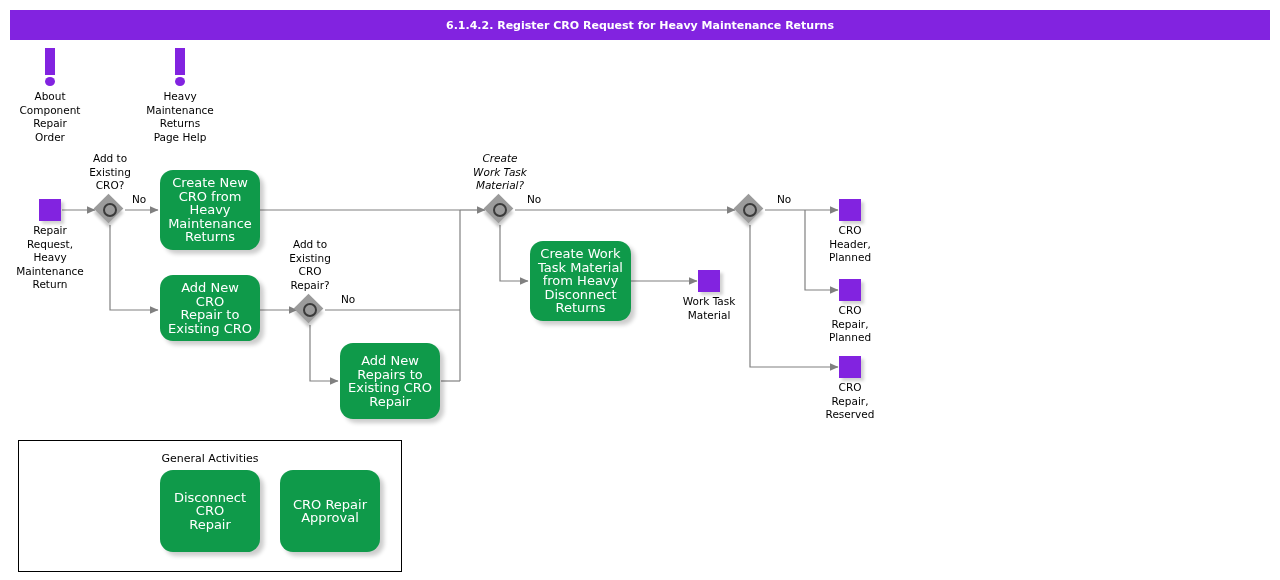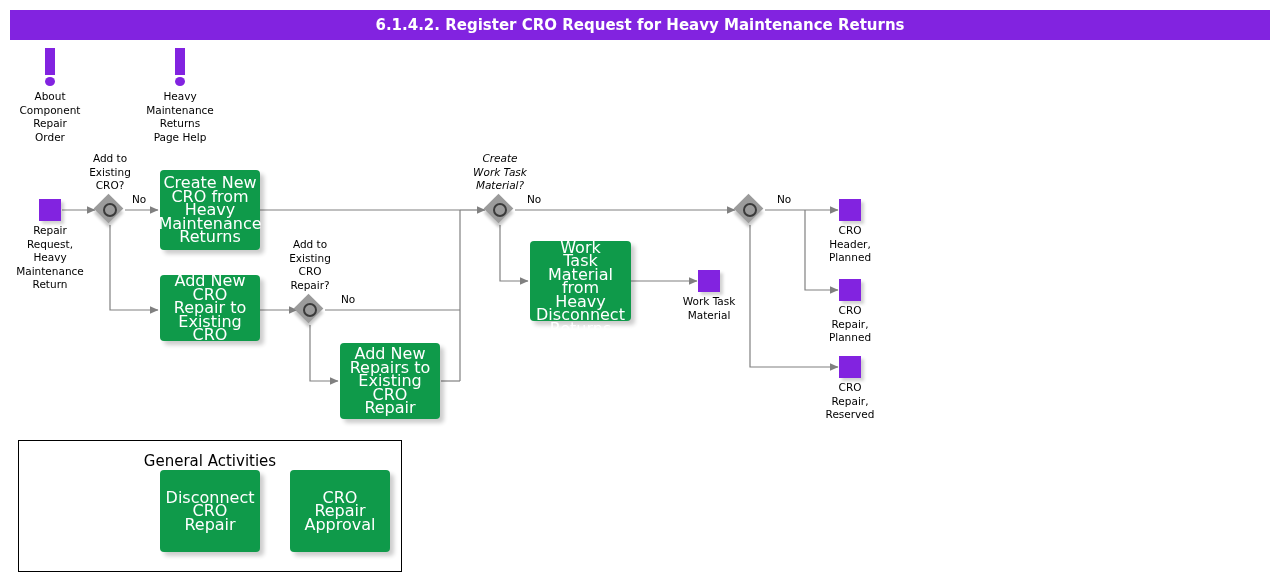--- a/index.html
+++ b/index.html
@@ -24,21 +24,21 @@
 
   
   .title-bar {
     position: absolute;
     left: 10px;
     top: 10px;
     width: 1260px;
     height: 30px;
     background: #8223e0;
     color: #ffffff;
-    font-size: 15px;
+    font-size: 11px;
     font-weight: bold;
     display: flex;
     align-items: center;
     justify-content: center;
     letter-spacing: 0px;
   }
 
   
   #wires {
     position: absolute;
@@ -101,23 +101,23 @@
     font-size: 10.5px;
     color: #000000;
     line-height: 13.5px;
     margin-top: 3px;
   }
 
   
   .task {
     position: absolute;
     background: #0f9a4a;
-    border-radius: 4px;
+    border-radius: 13px;
     color: #ffffff;
-    font-size: 16px;
+    font-size: 13px;
     line-height: 13.5px;
     display: flex;
     align-items: center;
     justify-content: center;
     text-align: center;
     padding: 16px 6px;
     box-sizing: border-box;
     box-shadow: 4px 4px 4px rgba(0,0,0,0.2);
   }
 
@@ -169,21 +169,21 @@
     position: absolute;
     border: 1.5px solid #000000;
     background: #ffffff;
     box-sizing: border-box;
   }
   .group-title {
     position: absolute;
     width: 100%;
     text-align: center;
     top: 11px;
-    font-size: 15px;
+    font-size: 11px;
     color: #000000;
   }
 </style>
 </head>
 <body>
 
 <div id="canvas">
 
   <div class="title-bar">6.1.4.2. Register CRO Request for Heavy Maintenance Returns</div>
 
@@ -343,16 +343,16 @@
 Returns</div>
 
   <div class="group-box" style="left:18px; top:440px; width:384px; height:132px;">
     <div class="group-title">General Activities</div>
   </div>
 
 
   <div class="task" style="left: 160px; top: 470px; width: 100px; height: 82px; white-space: pre-line;">Disconnect CRO
 Repair</div>
 
-  <div class="task" style="left: 280px; top: 470px; width: 100px; height: 82px; white-space: pre-line; margin-left: 10px;">CRO Repair
+  <div class="task" style="left: 280px; top: 470px; width: 100px; height: 82px; white-space: pre-line;">CRO Repair
 Approval</div>
 
 </div>
 
 </body></html>

